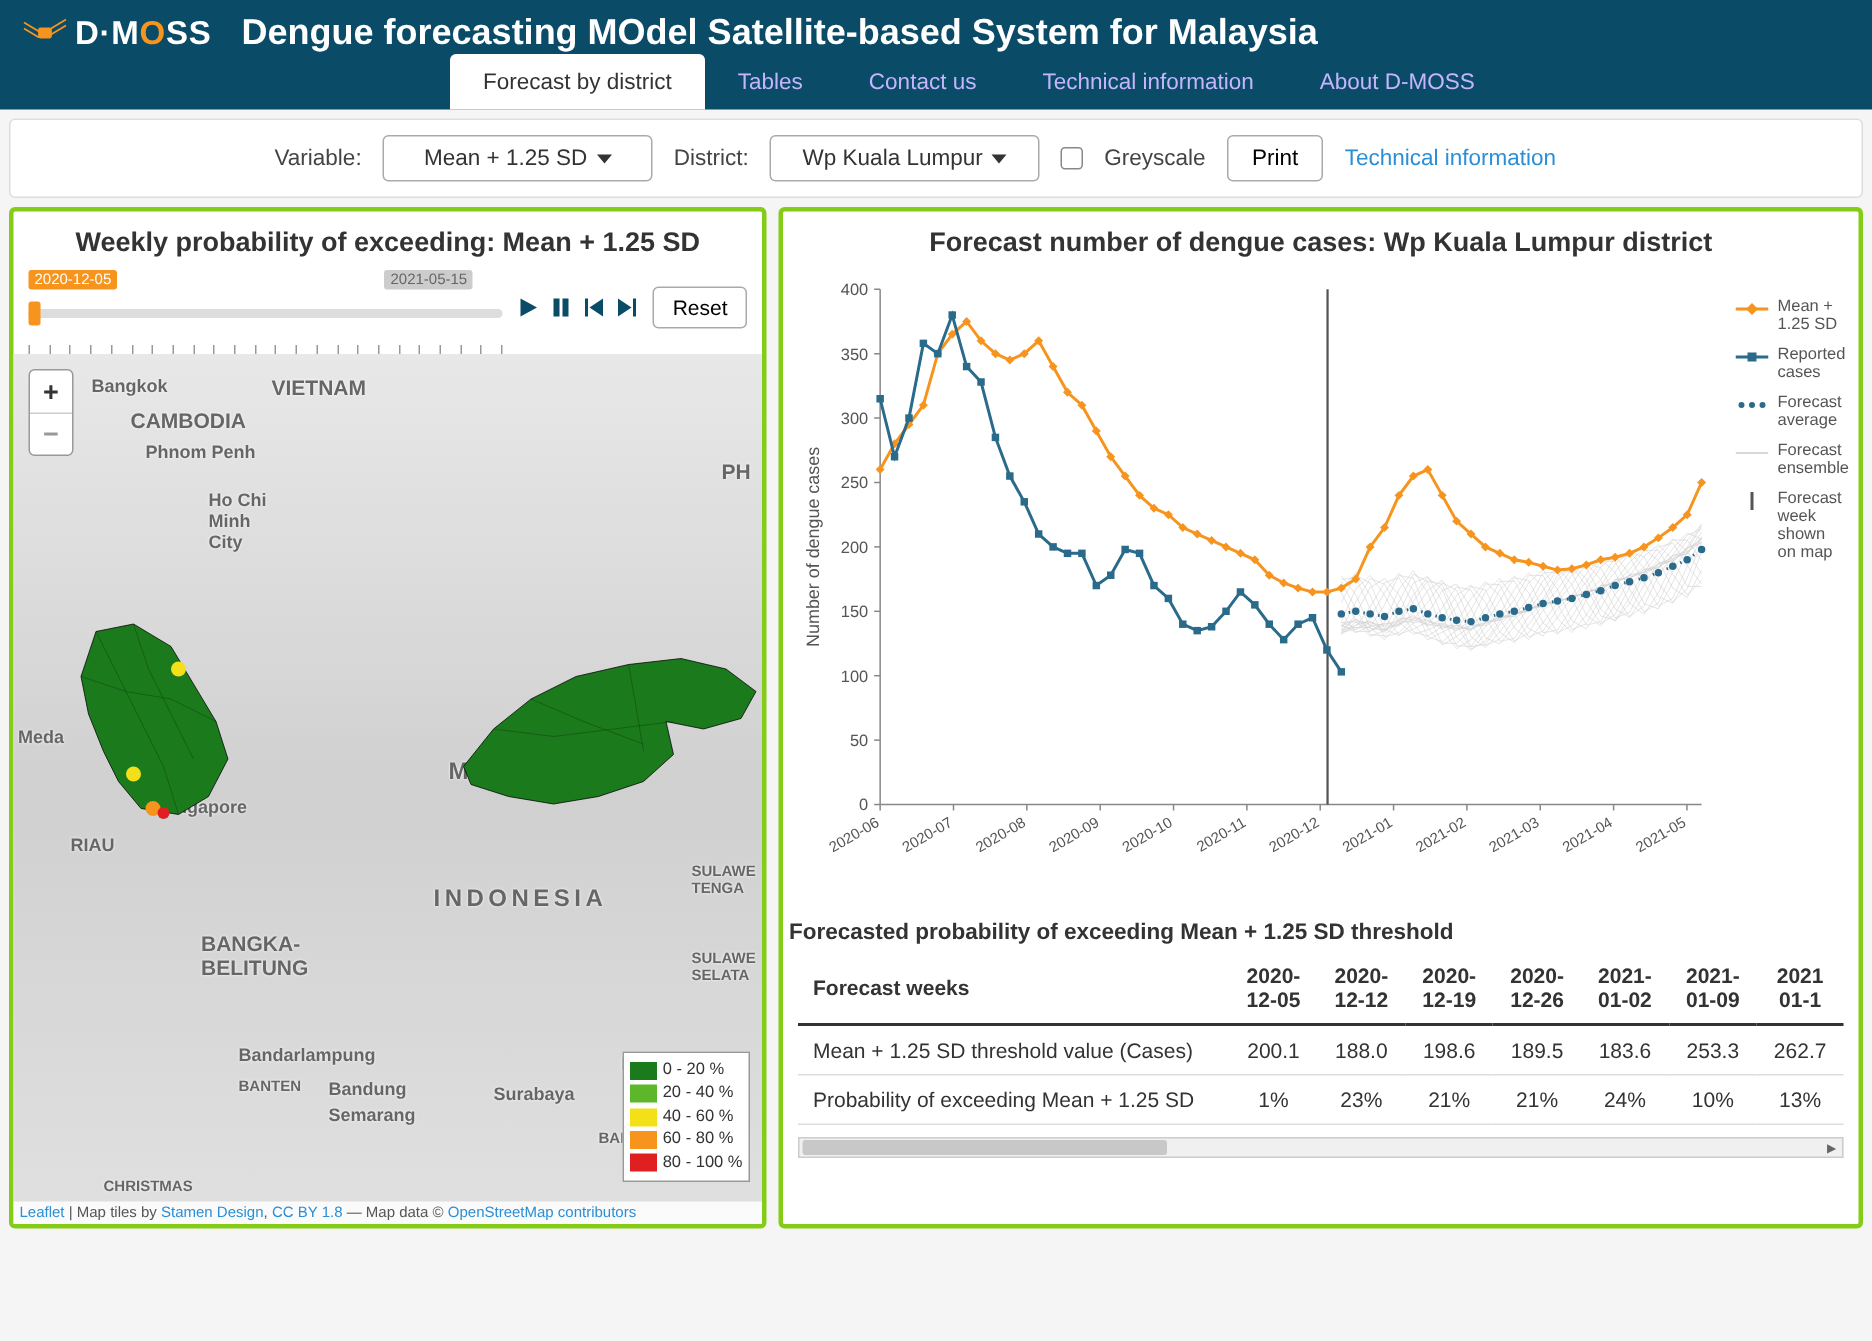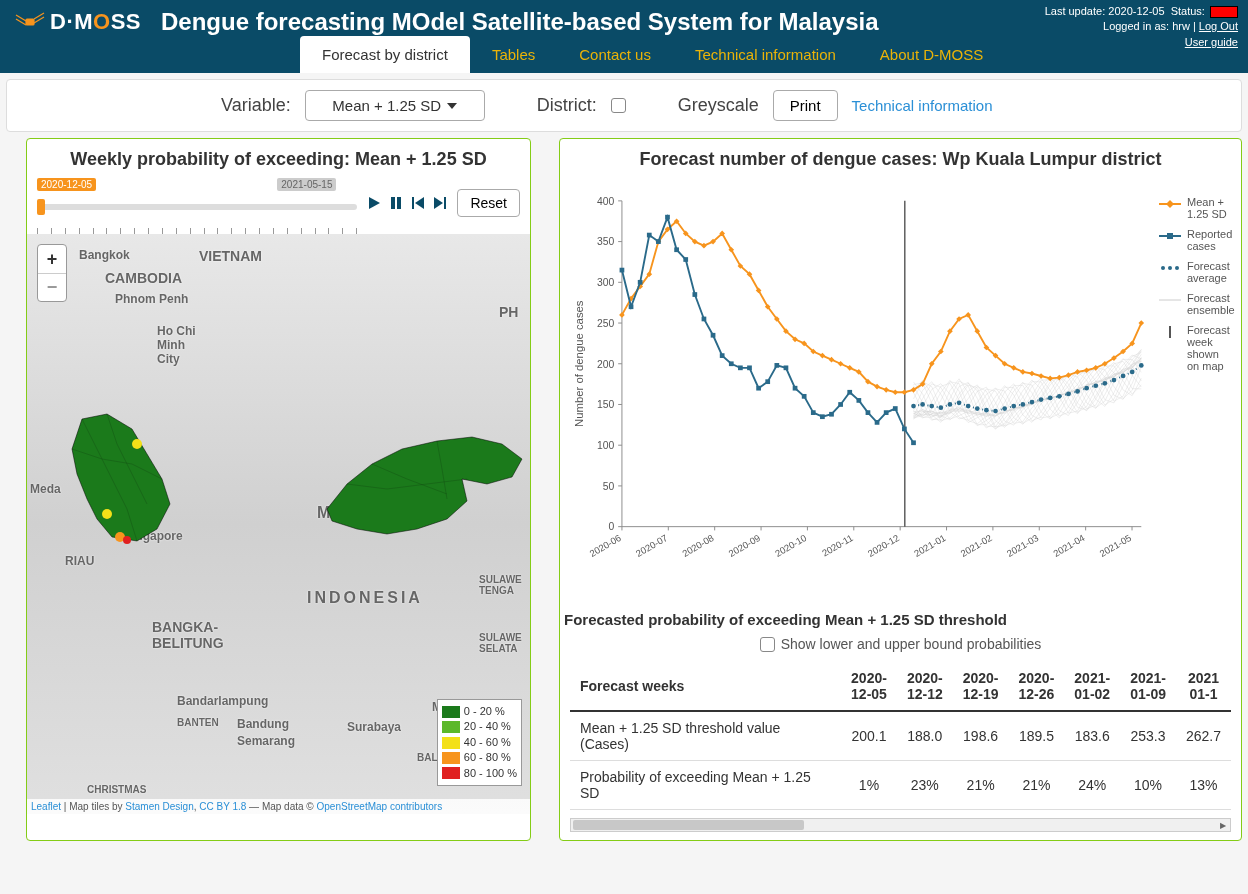--- a/index.html
+++ b/index.html
@@ -10,33 +10,33 @@
   .logo-sat { width:28px;height:18px;position:relative;}
   .logo-sat svg{overflow:visible}
   .logo-text { font-weight: 700; font-size: 22px; letter-spacing: 0.5px; text-align: right;}
   .logo-text .o{color:#f7941d;}
   .subtitle { font-size: 24px; font-weight: 600;}
   .header-right { position: absolute; right: 10px; top: 4px; font-size: 11px; text-align: right; line-height:1.4;}
   .header-right .status-box{display:inline-block;width:28px;height:12px;background:red;border:1px solid #000;vertical-align:middle;margin-left:2px;}
   .header-right a{color:#fff;text-decoration:underline;}
   
   .nav { background: #0a4b67; display:flex; padding-left:300px; }
-  .nav-tab { padding: 10px 22px; color:#eab308; font-size:15px; cursor:pointer;}
+  .nav-tab { padding: 10px 22px; color:#c4b5fd; font-size:15px; cursor:pointer;}
   .nav-tab.active { background:#fff; color:#333; border-radius:4px 4px 0 0;}
   
   .toolbar { background:#fff; border:1px solid #ddd; margin:6px; padding:10px 12px; display:flex; align-items:center; gap:14px; border-radius:4px;}
-  .toolbar label{font-size:18px; color:#444;margin-left:38px;}
+  .toolbar label{font-size:15px; color:#444;}
   .dropdown{border:1px solid #aaa;border-radius:4px;padding:6px 14px;background:#fff;font-size:15px;cursor:pointer;display:flex;align-items:center;gap:6px;min-width:180px;justify-content:center;}
   .caret{width:0;height:0;border-left:5px solid transparent;border-right:5px solid transparent;border-top:6px solid #333;}
   .check{width:15px;height:15px;border:1px solid #888;border-radius:3px;}
   .print-btn{border:1px solid #aaa;border-radius:4px;padding:6px 16px;background:#fff;font-size:15px;cursor:pointer;}
   .tech-link{color:#2a8fd6;font-size:15px;cursor:pointer;}
   
   .main{display:flex;gap:8px;padding:0 6px 6px;}
-  .panel{background:#fff;border:1px solid #84cc16;border-radius:4px;flex:1;min-width:0;margin-left:20px;}
+  .panel{background:#fff;border:3px solid #84cc16;border-radius:4px;flex:1;min-width:0;}
   .panel.left{flex:0 0 505px;}
   .panel-hdr{font-size:18px;font-weight:600;text-align:center;padding:10px 8px 6px;color:#333;}
   
   .slider-row{display:flex;align-items:center;gap:8px;padding:4px 10px 8px;}
   .date-badge{position:absolute;top:-18px;left:0;background:#f7941d;color:#fff;font-size:10px;padding:1px 4px;border-radius:2px;}
   .date-badge.end{left:auto;background:#ccc;color:#666;}
   .slider-wrap{position:relative;flex:1;height:30px;margin-top:16px;}
   .slider-track{height:6px;background:#ddd;border-radius:3px;position:relative;top:8px;}
   .slider-ticks{position:absolute;bottom:-8px;left:0;right:0;display:flex;justify-content:space-between;}
   .slider-ticks span{width:1px;height:6px;background:#999;}
@@ -88,52 +88,42 @@
             <line x1="0" y1="2" x2="10" y2="8"></line>
             <line x1="0" y1="6" x2="10" y2="12"></line>
             <line x1="18" y1="6" x2="28" y2="0"></line>
             <line x1="18" y1="10" x2="28" y2="4"></line>
           </g>
         </svg>
     </span>
     <span class="logo-text">D·M<span class="o">O</span>SS</span>
   </div>
   <div class="subtitle">Dengue forecasting MOdel Satellite-based System for Malaysia</div>
-  <div class="header-right">
-    <div>
-      <span>Last update:</span>
-      <span>2020-12-05</span>&nbsp;
-      <span>Status:</span>
-      <span class="status-box"></span>
-    </div>
-    <div>
-      <span>Logged in as:</span>
-      <span>hrw</span> |
-      <a>Log Out</a>
-    </div>
-    <div><a>User guide</a></div>
-  </div>
 </div>
 
 <div class="nav">
   <div class="nav-tab active">Forecast by district</div>
   <div class="nav-tab">Tables</div>
   <div class="nav-tab">Contact us</div>
   <div class="nav-tab">Technical information</div>
   <div class="nav-tab">About D-MOSS</div>
 </div>
 
 <div class="toolbar">
   <div style="flex:0 0 150px"></div>
   <label>Variable:</label>
   <div class="dropdown">
     <span>Mean + 1.25 SD</span>
       <span class="caret"></span>
   </div>
   <label>District:</label>
+  <div class="dropdown">
+    <span>Wp Kuala Lumpur</span>
+      <span class="caret"></span>
+  </div>
   <span class="check"></span>
   <label>Greyscale</label>
   <button class="print-btn">Print</button>
   <span class="tech-link">Technical information</span>
 </div>
 
 <div class="main">
 
   <div class="panel left">
     <div class="panel-hdr">Weekly probability of exceeding: Mean + 1.25 SD</div>
@@ -503,24 +493,20 @@
           </div>
           <div class="lr">
             <span class="lswatch"><svg width="22" height="12">
                 <line x1="11" y1="0" x2="11" y2="12" stroke="#555" stroke-width="2"></line>
               </svg></span>
             <span>Forecast week shown on map</span>
           </div>
         </div>
     </div>
     <div class="prob-title">Forecasted probability of exceeding Mean + 1.25 SD threshold</div>
-    <div class="prob-sub">
-      <span class="check"></span>
-      <span>Show lower and upper bound probabilities</span>
-    </div>
     <div class="prob-table-wrap">
       <table class="prob-table" id="prob-table">
           <tbody>
             <tr>
               <th>Forecast weeks</th>
               <th>2020-<br>12-05</th>
               <th>2020-<br>12-12</th>
               <th>2020-<br>12-19</th>
               <th>2020-<br>12-26</th>
               <th>2021-<br>01-02</th>

